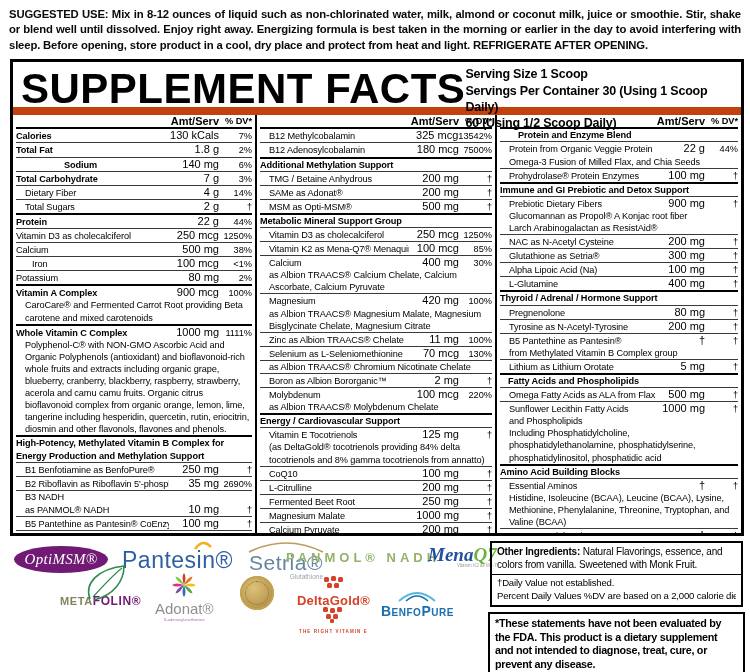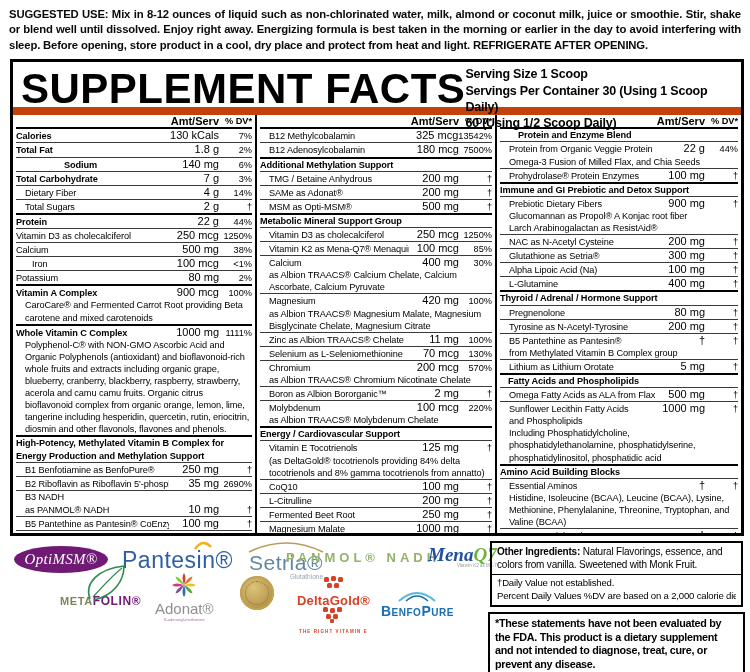--- a/index.html
+++ b/index.html
@@ -326,25 +326,20 @@
             </div>
           </div>
           <div class="row">
             <div class="line">
               <span class="n" style="padding-left: 9px;">Selenium as L-Seleniomethionine</span>
               <span class="a">70 mcg</span>
               <span class="v">130%</span>
             </div>
           </div>
           <div class="row">
-            <div class="line">
-              <span class="n" style="padding-left: 9px;">Chromium</span>
-              <span class="a">200 mcg</span>
-              <span class="v">570%</span>
-            </div>
             <div class="sub">as Albion TRAACS® Chromium Nicotinate Chelate</div>
           </div>
           <div class="row">
             <div class="line">
               <span class="n" style="padding-left: 9px;">Boron as Albion Bororganic™</span>
               <span class="a">2 mg</span>
               <span class="v">†</span>
             </div>
           </div>
           <div class="row">

